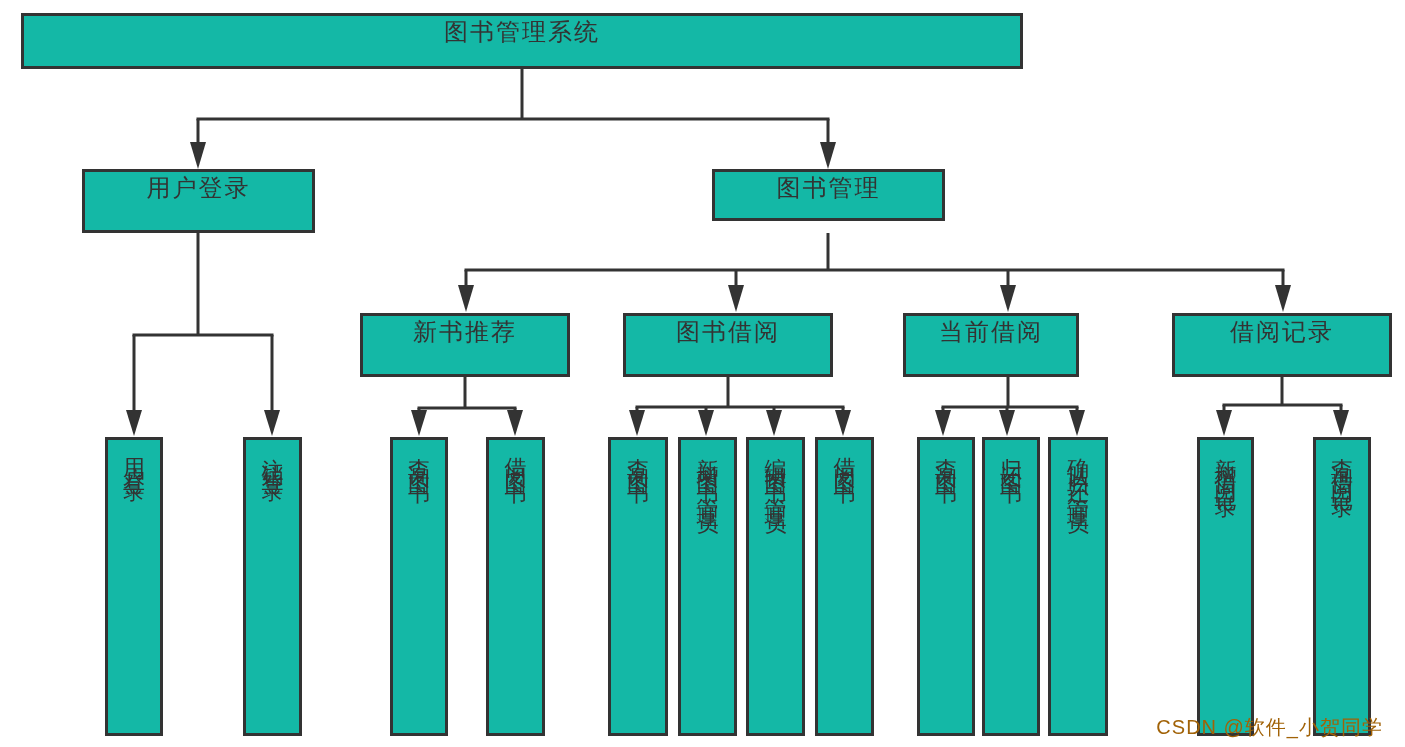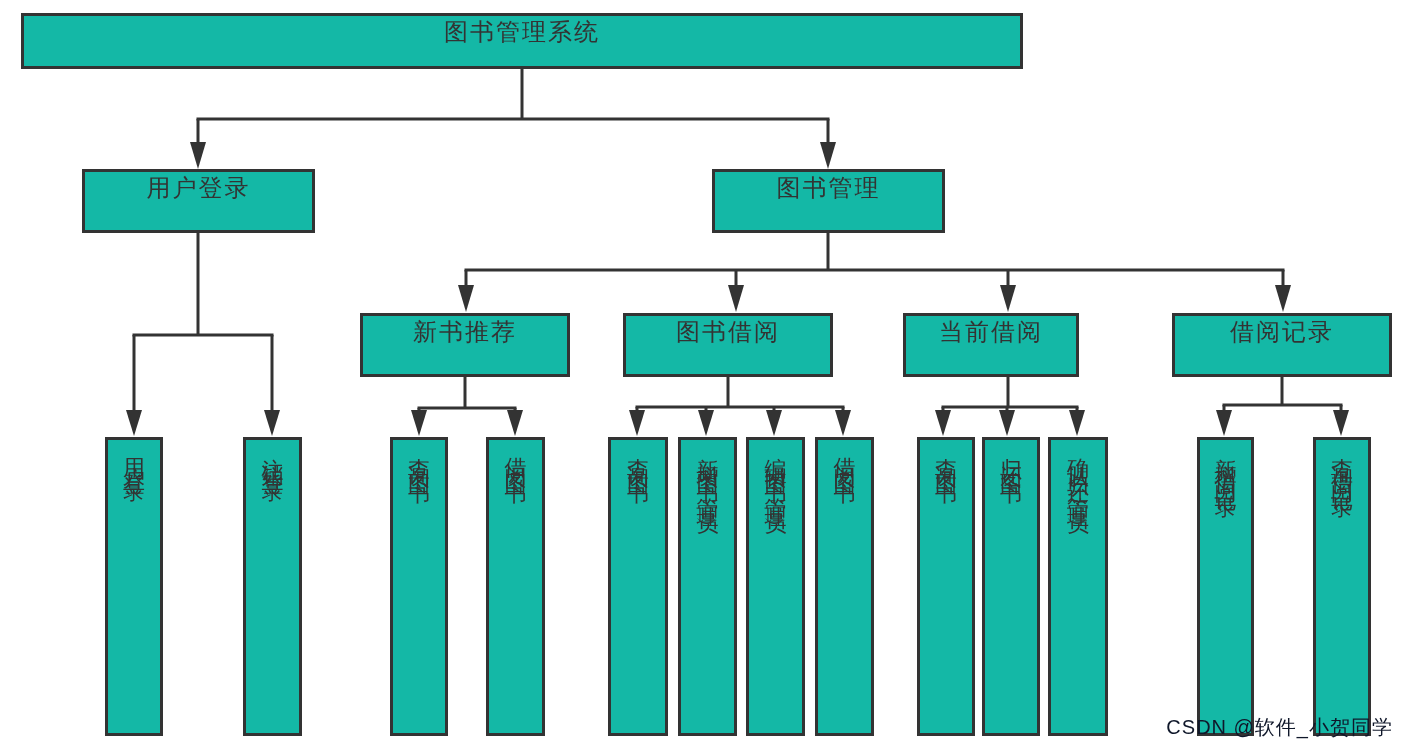--- a/index.html
+++ b/index.html
@@ -30,24 +30,24 @@
   .vbox .lbl{
     writing-mode:vertical-rl;
     text-orientation:mixed;
     font-size:22px;
     letter-spacing:8px;
     line-height:1;
     white-space:nowrap;
   }
   .watermark{
     position:absolute;
-    right:12px;
+    right:22px;
     bottom:6px;
     font-size:20px;
-    color:#0f172a;
+    color:#a16207;
     letter-spacing:1px;
     z-index:2;
     white-space:nowrap;
   }
 </style>
 </head>
 <body>
 
 <div id="stage">
 
@@ -127,21 +127,21 @@
     </g>
   </svg>
 
   <div class="node hbox" style="left:21px;top:13px;width:1002px;height:56px">
     <span class="lbl">图书管理系统</span>
   </div>
 
   <div class="node hbox" style="left:82px;top:169px;width:233px;height:64px">
     <span class="lbl">用户登录</span>
   </div>
-  <div class="node hbox" style="left:712px;top:169px;width:233px;height:64px">
+  <div class="node hbox" style="left:712px;top:169px;width:233px;height:52px">
     <span class="lbl">图书管理</span>
   </div>
 
   <div class="node hbox" style="left:360px;top:313px;width:210px;height:64px">
     <span class="lbl">新书推荐</span>
   </div>
   <div class="node hbox" style="left:623px;top:313px;width:210px;height:64px">
     <span class="lbl">图书借阅</span>
   </div>
   <div class="node hbox" style="left:903px;top:313px;width:176px;height:64px">

